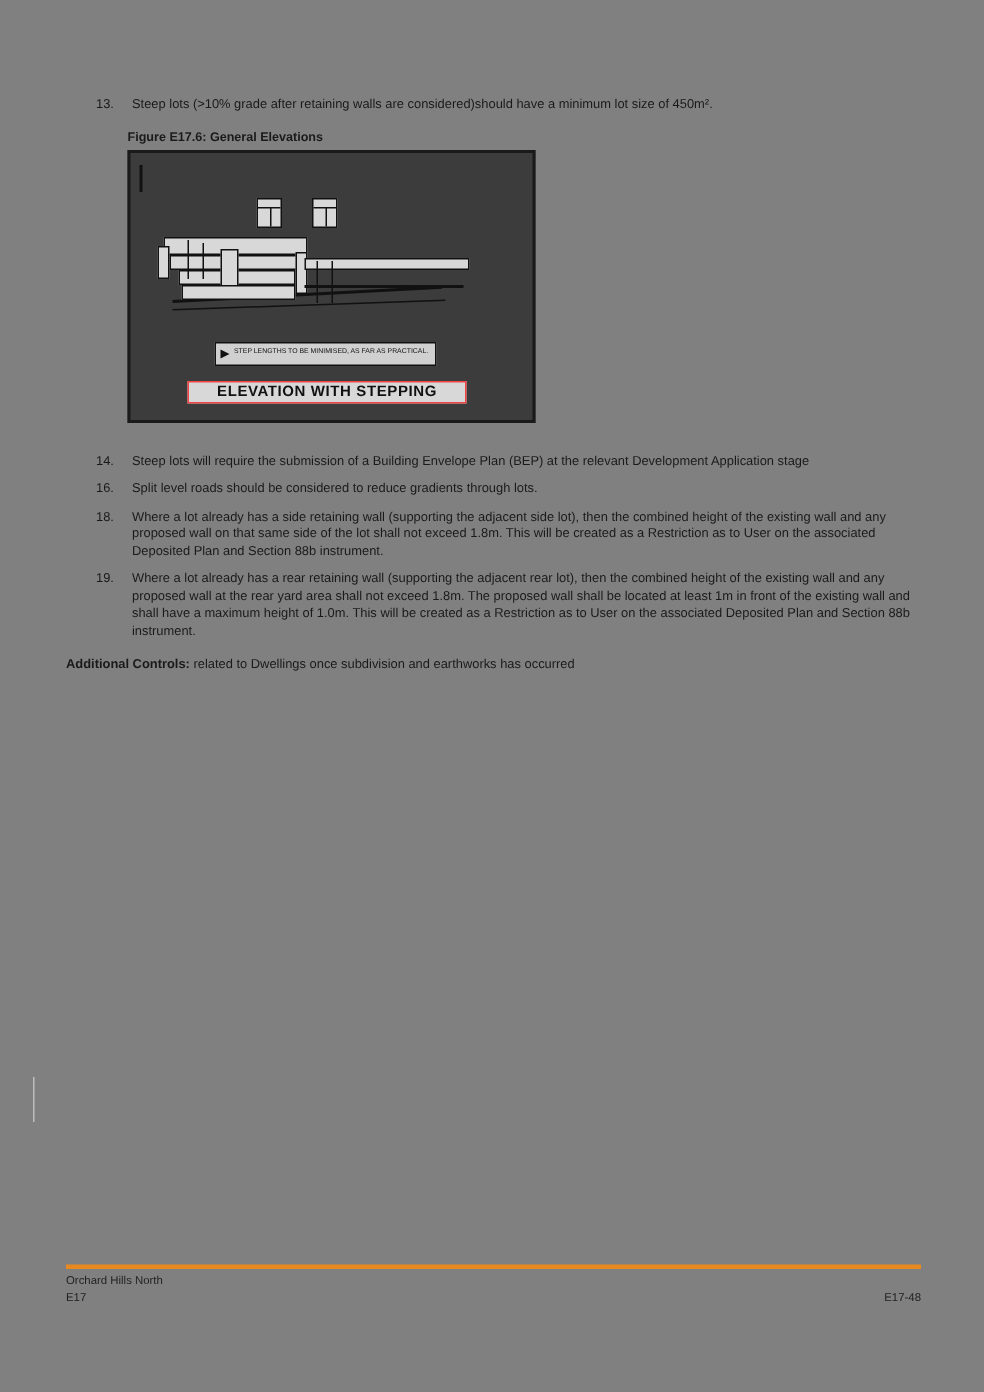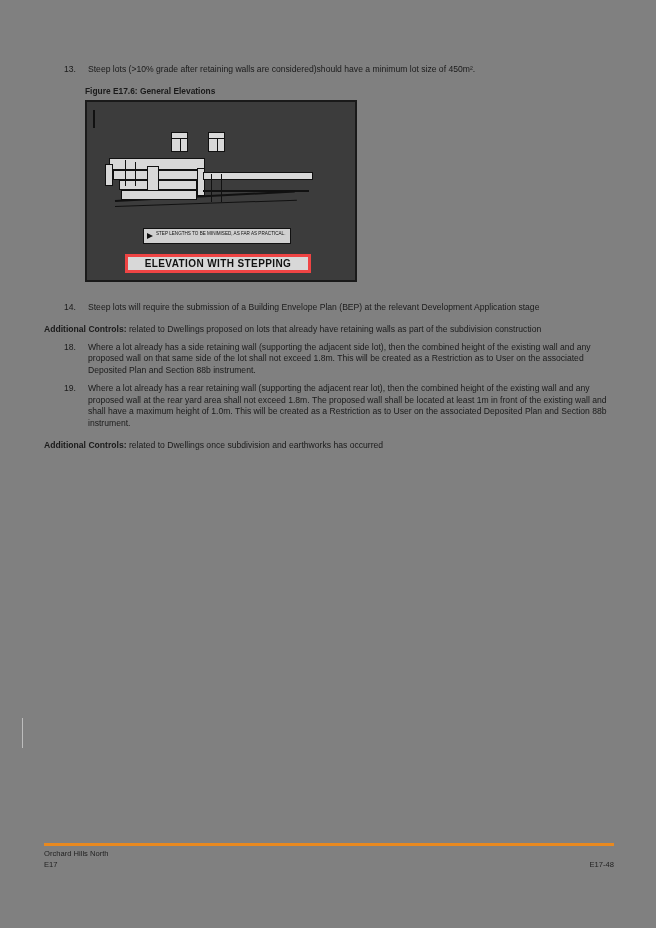--- a/index.html
+++ b/index.html
@@ -108,21 +108,21 @@
     position: absolute;
     left: 34px;
     top: 148px;
     width: 186px;
     text-align: center;
     font-size: 10px;
     font-weight: bold;
     color: #111;
     letter-spacing: 0.4px;
     background: #d8d8d8;
-    border: 3px solid #ef4444;
+    border: 1px solid #ef4444;
     padding: 1px 0;
     box-sizing: border-box;
   }
   .dim-tick {
     position: absolute;
     background: #111;
     width: 1px;
   }
   .house {
     position: absolute;
@@ -241,24 +241,25 @@
         <div class="elev-label">ELEVATION WITH STEPPING</div>
       </div>
     </div>
 
     <div style="height:20px;"></div>
 
     <div class="li indent-2">
       <span class="num">14.</span>
       <span class="txt">Steep lots will require the submission of a Building Envelope Plan (BEP) at the relevant Development Application stage</span>
     </div>
-
-    <div class="para-bold-lead">
-      <b>Additional Controls:</b><span> related to Dwellings proposed on lots that already have retaining walls as part of the subdivision construction</span>
-    </div>
+    <div class="li indent-2">
+      <span class="num">16.</span>
+      <span class="txt">Split level roads should be considered to reduce gradients through lots.</span>
+    </div>
+
 
     <div class="li indent-2">
       <span class="num">18.</span>
       <span class="txt">Where a lot already has a side retaining wall (supporting the adjacent side lot), then the combined height of the existing wall and any proposed wall on that same side of the lot shall not exceed 1.8m. This will be created as a Restriction as to User on the associated Deposited Plan and Section 88b instrument.</span>
     </div>
     <div class="li indent-2">
       <span class="num">19.</span>
       <span class="txt">Where a lot already has a rear retaining wall (supporting the adjacent rear lot), then the combined height of the existing wall and any proposed wall at the rear yard area shall not exceed 1.8m. The proposed wall shall be located at least 1m in front of the existing wall and shall have a maximum height of 1.0m. This will be created as a Restriction as to User on the associated Deposited Plan and Section 88b instrument.</span>
     </div>
 

